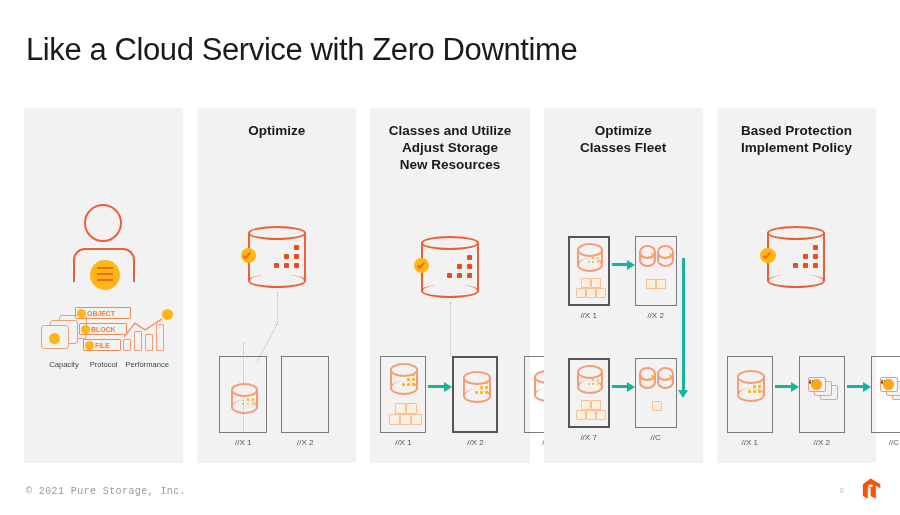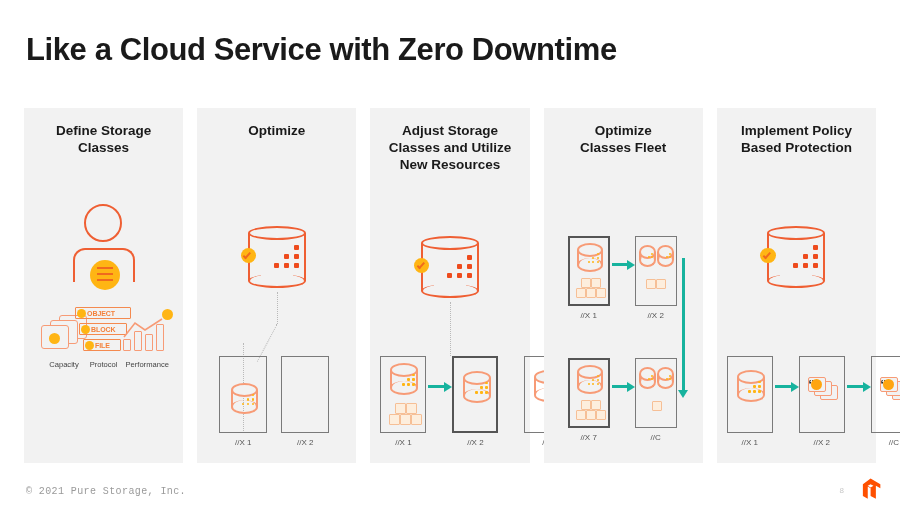--- a/index.html
+++ b/index.html
@@ -7,21 +7,21 @@
     width:900px;height:515px;
     background:#ffffff;
     font-family:"Liberation Sans", sans-serif;
     overflow:hidden;
     position:relative;
   }
   .slide{position:absolute;inset:0;background:#fff;}
 
   .slide-title{
     position:absolute;left:26px;top:32px;
-    font-size:31px;font-weight:bold;color:#1a1a1a;
+    font-size:31px;font-weight:normal;color:#1a1a1a;
     letter-spacing:-0.4px;white-space:nowrap;
   }
 
   .panels{
     position:absolute;left:24px;top:108px;
     width:852px;height:355px;
     display:flex;gap:14px;
   }
   .panel{
     flex:1 1 0;
@@ -194,24 +194,20 @@
 </head>
 <body>
 
 <div class="slide">
 
   <div class="slide-title">Like a Cloud Service with Zero Downtime</div>
 
   <div class="panels">
 
     <div class="panel">
-      <div class="panel-title">
-        <div>Define Storage</div>
-        <div>Classes</div>
-      </div>
 
       <div class="art">
         <div class="person">
           <div class="head"></div>
           <div class="body"></div>
           <div class="badge">
               <i></i>
               <i></i>
               <i></i>
             </div>
@@ -317,22 +313,22 @@
         </div>
         <div class="rack-label" style="left:22px;width:48px;top:330px;">//X 1</div>
 
         <div class="rack" style="left:84px;top:248px;width:48px;height:77px;"></div>
         <div class="rack-label" style="left:84px;width:48px;top:330px;">//X 2</div>
       </div>
     </div>
 
     <div class="panel">
       <div class="panel-title">
+        <div>Classes and Utilize</div>
         <div>Adjust Storage</div>
-        <div>Classes and Utilize</div>
         <div>New Resources</div>
       </div>
 
       <div class="art">
         <div class="cyl" style="left:50%;top:128px;transform:translateX(-50%);width:58px;height:62px;">
           <div class="barrel"></div>
             <div class="bot"></div>
             <div class="top"></div>
           <div class="dots">
             <s style="right:0;top:0;width:5px;height:5px;"></s>
@@ -523,22 +519,22 @@
           <div class="cubes" style="left:16px;top:42px;width:11px;height:11px;">
             <u style="left:0;top:0;width:10px;height:10px;"></u>
           </div>
         </div>
         <div class="rack-label" style="left:91px;width:42px;top:325px;">//C</div>
       </div>
     </div>
 
     <div class="panel">
       <div class="panel-title">
+        <div>Based Protection</div>
         <div>Implement Policy</div>
-        <div>Based Protection</div>
       </div>
 
       <div class="art">
         <div class="cyl" style="left:50%;top:118px;transform:translateX(-50%);width:58px;height:62px;">
           <div class="barrel"></div>
             <div class="bot"></div>
             <div class="top"></div>
           <div class="dots">
             <s style="right:0;top:0;width:5px;height:5px;"></s>
             <s style="right:0;top:9px;width:5px;height:5px;"></s>

